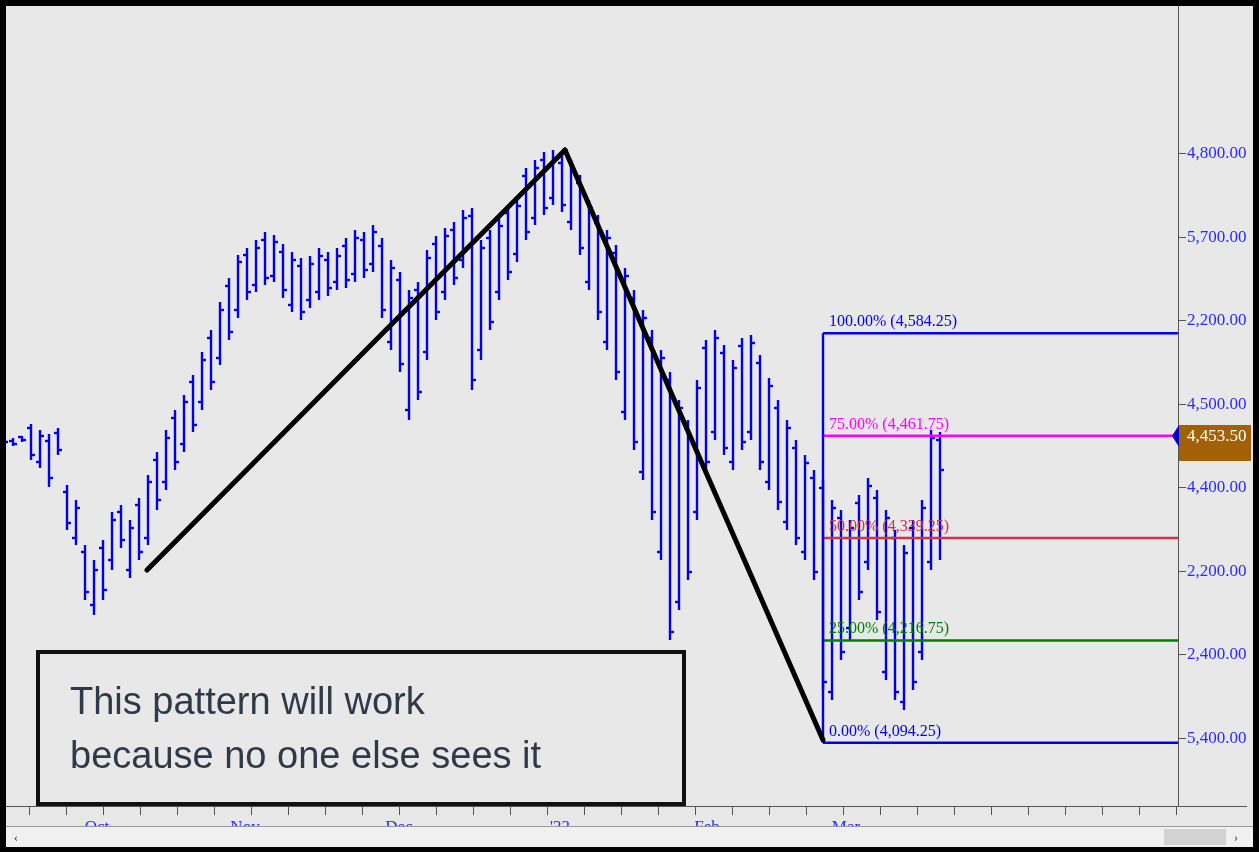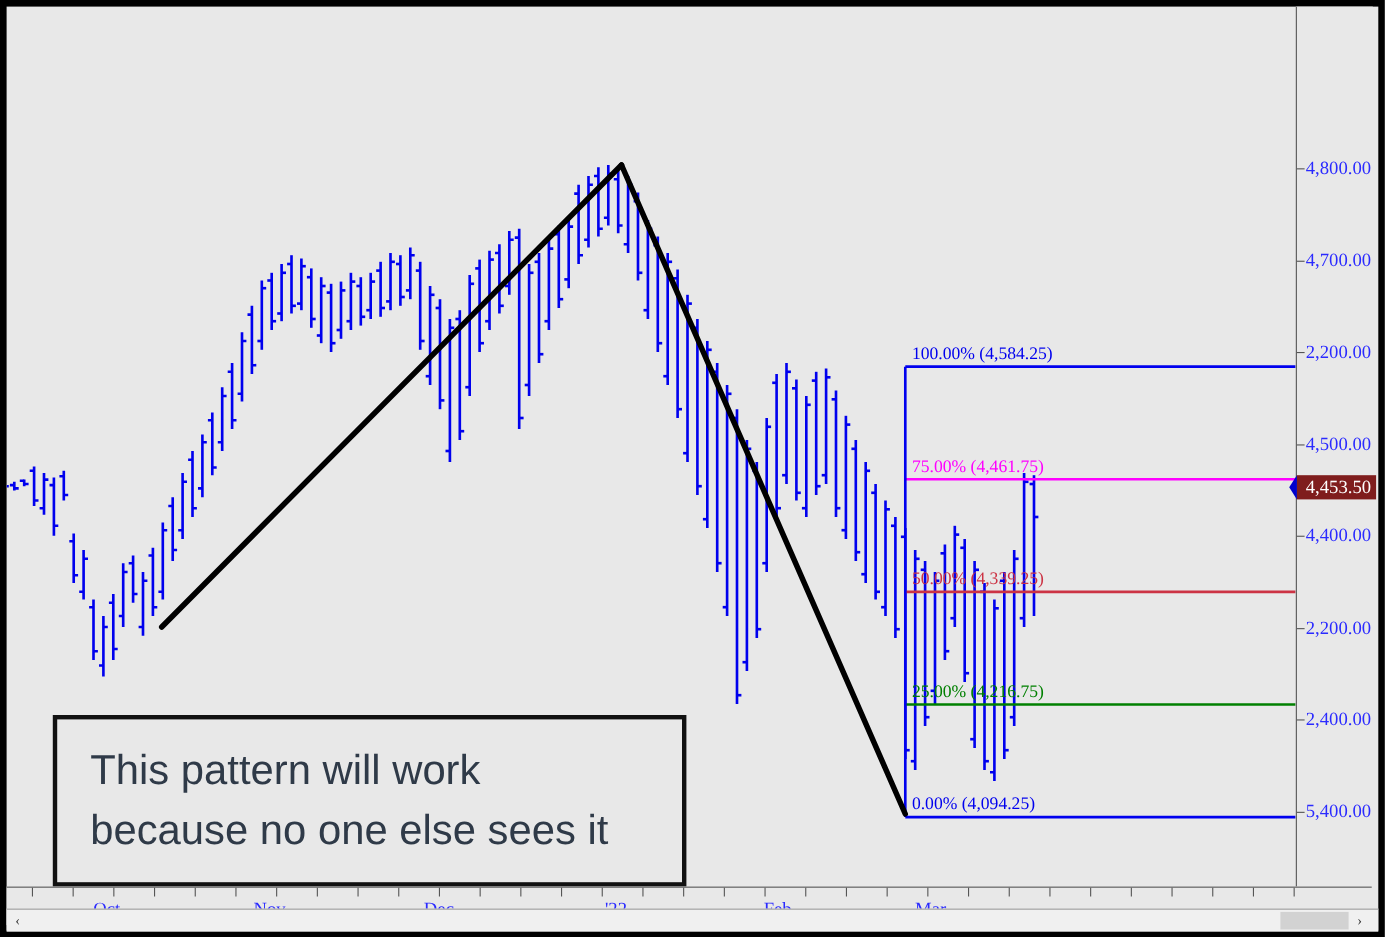--- a/index.html
+++ b/index.html
@@ -71,22 +71,22 @@
     font-family: "Liberation Serif", serif;
     font-size: 17px;
     color: #2a2aff;
     white-space: nowrap;
     transform: translateY(-50%);
   }
   
   #current-price-tag {
     position: absolute;
     left: 0px;
-    height: 22px;
-    background: #7f1d1d;
+    height: 36px;
+    background: #a16207;
     color: #ffffff;
     font-family: "Liberation Serif", serif;
     font-size: 17px;
     line-height: 22px;
     padding-left: 8px;
     padding-right: 4px;
     white-space: nowrap;
     transform: translateY(-50%);
   }
   #current-price-tag::before {
@@ -156,26 +156,25 @@
     width: 62px;
     height: 16px;
     background: #d2d2d2;
   }
 
   
   #annotation-box {
     position: absolute;
     left: 36px;
     top: 650px;
-    width: 576px;
+    width: 650px;
     height: 156px;
     background: #e8e8e8;
     border: 4px solid #111111;
     box-sizing: border-box;
-    margin-left: 12px;
   }
   #annotation-text {
     position: absolute;
     left: 30px;
     top: 20px;
     width: 600px;
     color: #2f3a48;
     font-family: "Liberation Sans", sans-serif;
     font-size: 38px;
     line-height: 54px;
@@ -740,21 +739,21 @@
 
   <div id="annotation-box">
     <div id="annotation-text">This pattern will work
 because no one else sees it</div>
   </div>
 
   <div id="price-axis">
       <div class="price-tick" style="top: 147px;"></div>
       <div class="price-label" style="top: 147px;">4,800.00</div>
       <div class="price-tick" style="top: 230.571px;"></div>
-      <div class="price-label" style="top: 230.571px;">4,700.00</div>
+      <div class="price-label" style="top: 230.571px;">5,700.00</div>
       <div class="price-tick" style="top: 314.143px;"></div>
       <div class="price-label" style="top: 314.143px;">2,200.00</div>
       <div class="price-tick" style="top: 397.714px;"></div>
       <div class="price-label" style="top: 397.714px;">4,500.00</div>
       <div class="price-tick" style="top: 481.286px;"></div>
       <div class="price-label" style="top: 481.286px; text-align: right;">4,400.00</div>
       <div class="price-tick" style="top: 564.857px;"></div>
       <div class="price-label" style="top: 564.857px;">2,200.00</div>
       <div class="price-tick" style="top: 648.429px;"></div>
       <div class="price-label" style="top: 648.429px;">2,400.00</div>

